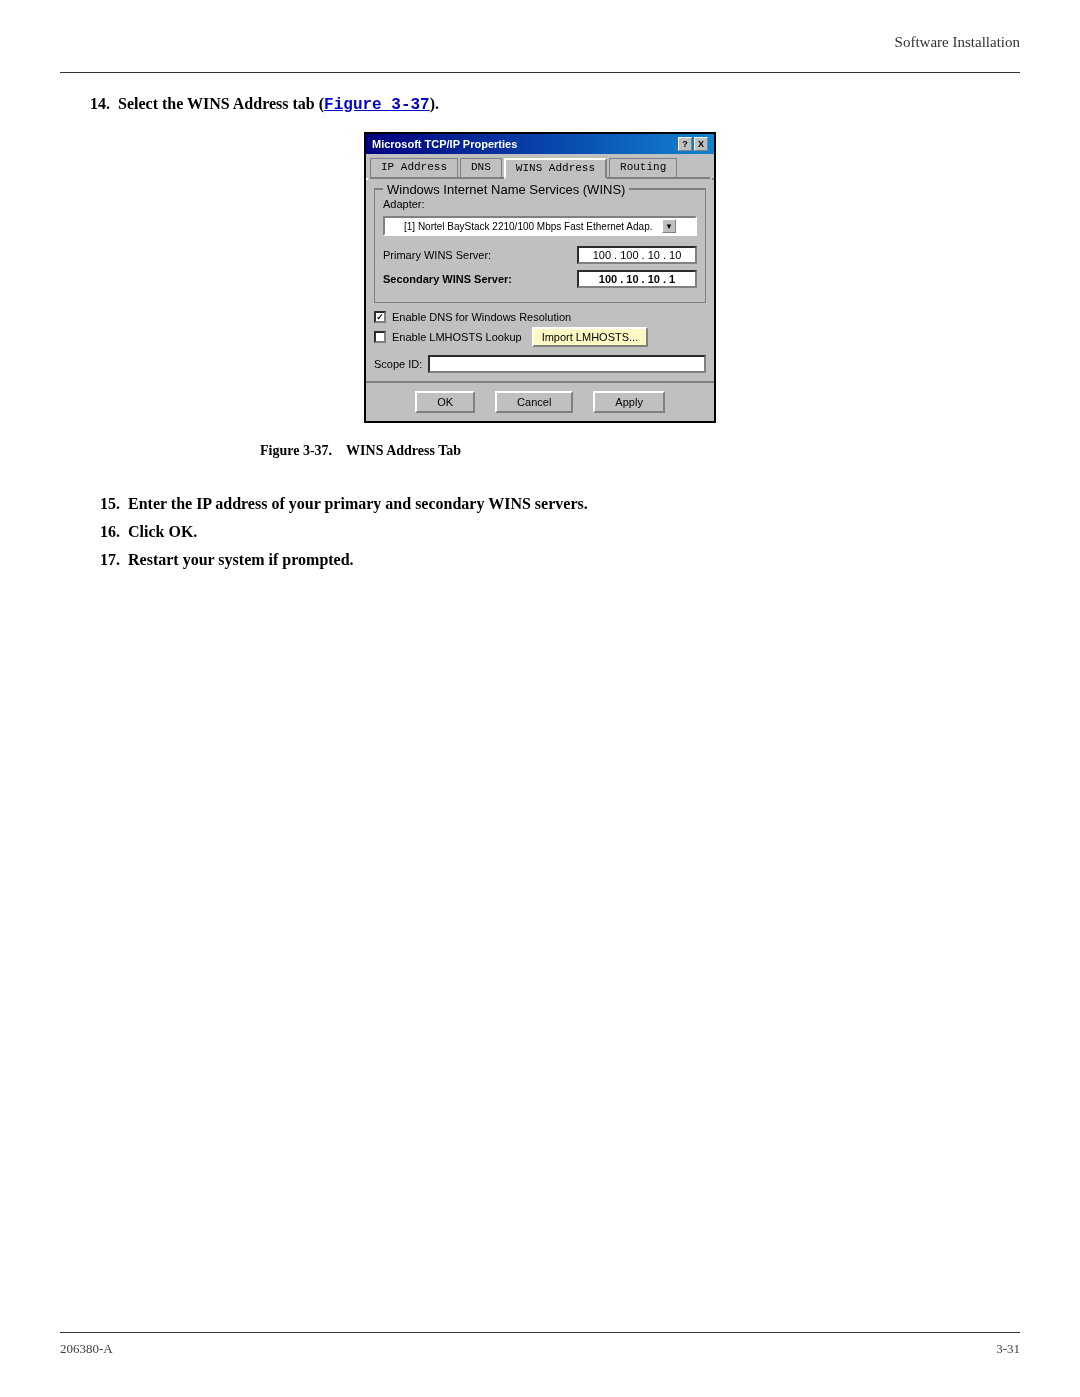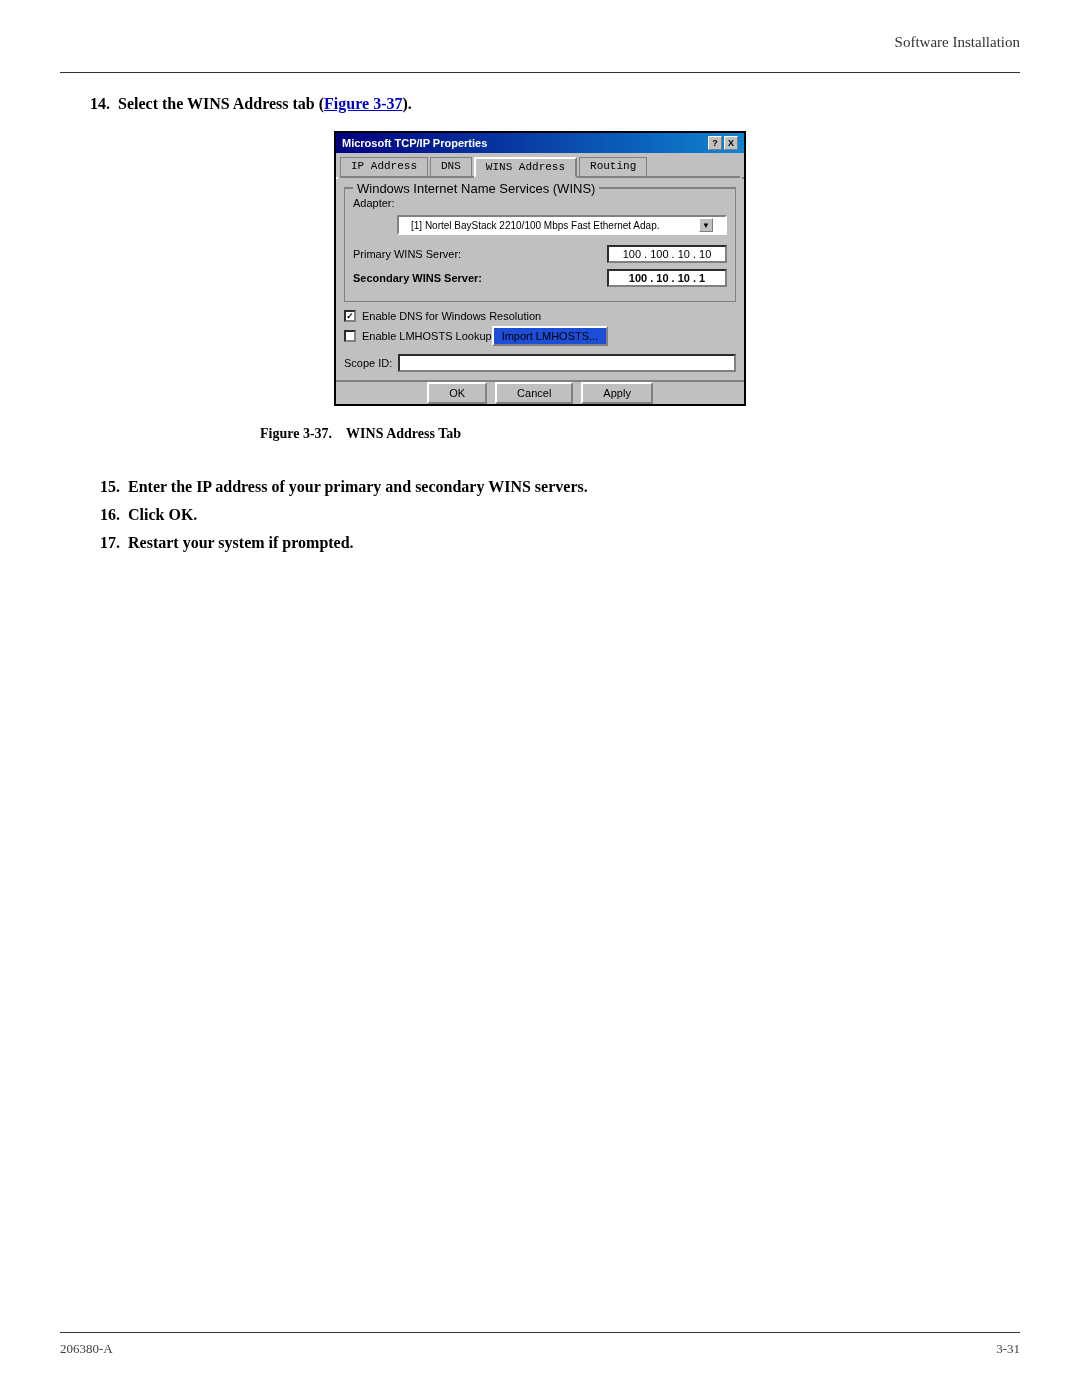--- a/index.html
+++ b/index.html
@@ -39,32 +39,33 @@
     
     .step-heading {
       font-size: 16px;
       font-weight: bold;
       margin-bottom: 18px;
       margin-left: 30px;
     }
     .step-heading a {
       color: #0000cc;
       text-decoration: underline;
+      font-family: Liberation Mono, monospace;
     }
 
     
     .dialog-wrapper {
       display: flex;
       justify-content: center;
       margin-bottom: 20px;
     }
 
     
     .win-dialog {
-      width: 412px;
+      width: 352px;
       border: 2px solid #000;
       background: #c0c0c0;
       font-family: Arial, "MS Sans Serif", sans-serif;
       font-size: 11px;
       box-shadow: 2px 2px 0 #ffffff inset, -2px -2px 0 #808080 inset;
     }
 
     
     .win-titlebar {
       background: linear-gradient(to right, #000080, #1084d0);
@@ -167,27 +168,26 @@
       white-space: nowrap;
     }
 
     
     .win-dropdown {
       flex: 1;
       background: white;
       border: 2px solid #808080;
       border-right-color: #fff;
       border-bottom-color: #fff;
-      padding: 1px 12px;
+      padding: 1px 19px;
       font-size: 10px;
       display: flex;
       align-items: center;
       justify-content: space-between;
       position: relative;
-      margin-left: 44px;
     }
     .win-dropdown-arrow {
       width: 14px;
       height: 14px;
       background: #c0c0c0;
       border: 1px solid #fff;
       border-right-color: #808080;
       border-bottom-color: #808080;
       display: flex;
       align-items: center;
@@ -227,27 +227,28 @@
       flex-shrink: 0;
     }
     .win-checkbox.checked::after {
       content: "✓";
       font-size: 9px;
       font-weight: bold;
     }
 
     
     .win-button-small {
-      background: #1d4ed8;
+      background: #fef9c3;
       border: 2px solid #fff;
       border-right-color: #808080;
       border-bottom-color: #808080;
       padding: 2px 8px;
       font-size: 11px;
       cursor: pointer;
+      margin-left: 10px;
     }
 
     
     .scope-row {
       display: flex;
       align-items: center;
       margin-top: 8px;
       font-size: 11px;
     }
     .scope-input {
@@ -256,23 +257,24 @@
       border: 2px inset #808080;
       height: 18px;
       margin-left: 6px;
     }
 
     
     .win-footer {
       background: #c0c0c0;
       border-top: 2px solid #808080;
       border-top-color: #808080;
+      padding: 8px;
       display: flex;
       justify-content: center;
-      gap: 8px;
+      gap: 20px;
     }
     .win-btn {
       background: #c0c0c0;
       border: 2px solid #fff;
       border-right-color: #808080;
       border-bottom-color: #808080;
       padding: 3px 20px;
       font-size: 11px;
       cursor: pointer;
       min-width: 60px;

